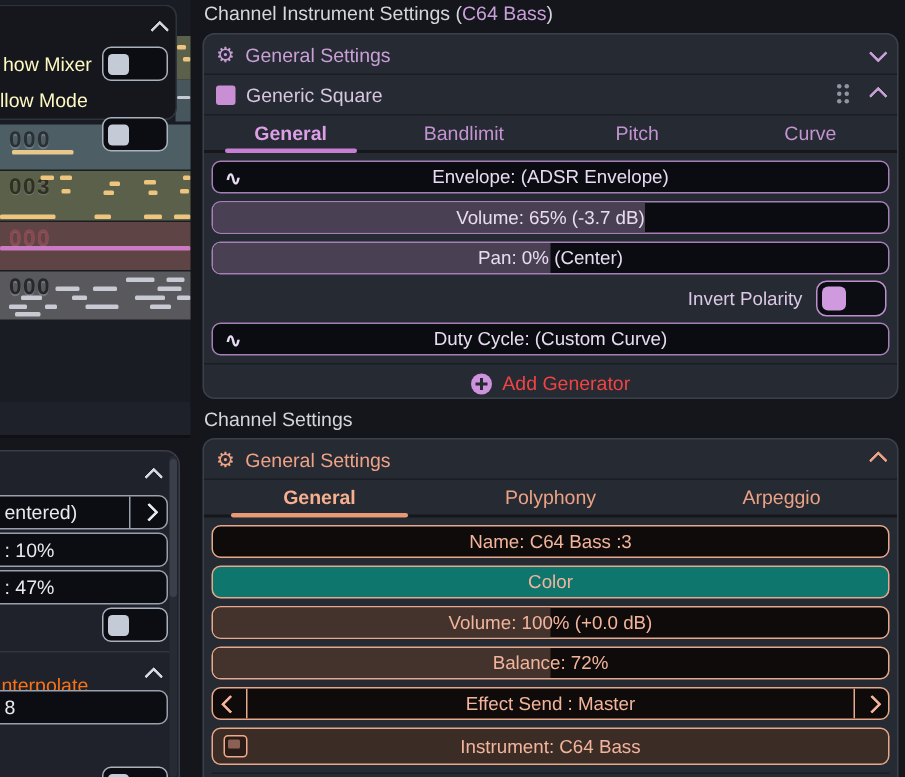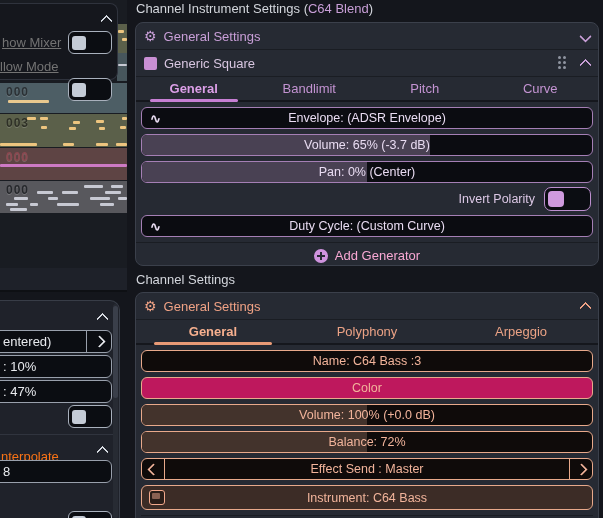--- a/index.html
+++ b/index.html
@@ -25,27 +25,27 @@
   .toggle.pink{width:45px;height:22px;border:1.5px solid #bd8fcf;border-radius:7px;}
   .toggle.pink .knob{width:16px;height:16px;background:#cf9ade;border-radius:4px;}
 
   
   .dots{display:grid;grid-template-columns:repeat(2,5px);grid-auto-rows:5px;}
   .dots i{width:3px;height:3px;border-radius:50%;background:#8f95a1;}
 
   
   #playlist{left:0;top:0;width:127px;height:268px;background:#191c22;border-bottom:3px solid #0b0c10;}
   .pat{position:absolute;left:0;width:127px;overflow:hidden;}
-  .pat .pat-label{position:absolute;left:6px;top:2px;font-size:12px;font-weight:bold;letter-spacing:1px;text-shadow:0 1px 0 rgba(255,255,255,.18);}
+  .pat .pat-label{position:absolute;left:6px;top:2px;font-size:15px;font-weight:bold;letter-spacing:1px;text-shadow:0 1px 0 rgba(255,255,255,.18);}
   .dash{position:absolute;border-radius:1px;}
   #hstrip{left:0;top:268px;width:127px;height:22px;background:#1e2129;border-bottom:2px solid #0e1014;}
 
   
   #popup{left:0;top:3px;width:117px;height:75px;background:#15171d;border:1px solid #2f333d;border-left:none;border-radius:0 8px 8px 0;color:#e6e9ee;}
-  #popup .plabel{position:absolute;font-size:13px;color:#737373;text-decoration:underline;}
+  #popup .plabel{position:absolute;font-size:13px;color:#fef9c3;}
 
   
   #ltool{left:0;top:300px;width:119px;height:300px;background:#1f222a;border:1px solid #383d47;border-left:none;border-bottom:none;border-radius:0 10px 0 0;}
   .lrow{position:absolute;left:-30px;width:142px;height:23px;background:#0b0d12;border:1.4px solid #99a0ac;border-radius:6px;color:#e8eaee;font-size:13px;display:flex;align-items:center;box-sizing:border-box;}
   .lrow .ltxt{padding-left:32px;white-space:nowrap;}
   .lrow .rsec{margin-left:auto;width:24px;align-self:stretch;border-left:1.4px solid #99a0ac;display:flex;align-items:center;justify-content:center;color:#e8eaee;}
   .bare{position:absolute;display:flex;align-items:center;font-size:13px;color:#f97316;margin-top:40px;}
   #lscroll{left:113px;top:304px;width:5px;height:214px;background:#272b33;border-radius:3px;}
   #lthumb{left:113px;top:306px;width:5px;height:92px;background:#3a3f4a;border-radius:3px;}
 
@@ -72,25 +72,25 @@
 
   .btnarea{padding:5px 5px 0 5px;}
   .rbtn{position:relative;height:22px;margin-bottom:5px;border-radius:6px;box-sizing:border-box;display:flex;align-items:center;justify-content:center;overflow:hidden;}
   .rbtn .fill{position:absolute;left:0;top:0;bottom:0;}
   .rbtn .btxt{position:relative;font-size:12.5px;white-space:nowrap;text-align:right;}
   .rbtn .licon{position:absolute;left:8px;font-size:13px;font-weight:bold;}
   .rbtn.pinkb{border:1.3px solid #a57fb5;background:#0b0c11;color:#e9dcf2;}
   .rbtn.pinkb .fill{background:#494153;}
   .rbtn.orangeb{border:1.3px solid #e8a98b;background:#0f0b0a;color:#f2b49b;}
   .rbtn.orangeb .fill{background:#43332c;}
-  .rbtn.colorbg{background:#be185d;}
+  .rbtn.colorbg{background:#0f766e;}
   .rbtn.instbg{background:#3c2c26;height:25px;}
   .plainrow{height:22px;margin-bottom:5px;display:flex;align-items:center;justify-content:flex-end;gap:9px;padding-right:2px;}
   .plainrow .ilabel{font-size:12.5px;color:#dcc8e6;}
-  .footer{border-top:1px solid #1a1d23;height:25px;display:flex;align-items:center;justify-content:center;gap:7px;color:#f9a8d4;font-size:13px;}
+  .footer{border-top:1px solid #1a1d23;height:25px;display:flex;align-items:center;justify-content:center;gap:7px;color:#ef4444;font-size:13px;}
   .plus{width:14px;height:14px;border-radius:50%;background:#cf93de;position:relative;}
   .plus::before,.plus::after{content:"";position:absolute;background:#262a33;}
   .plus::before{left:3px;right:3px;top:6px;height:2px;}
   .plus::after{top:3px;bottom:3px;left:6px;width:2px;}
   .effrow{display:flex;}
   .effrow .esec{width:22px;align-self:stretch;display:flex;align-items:center;justify-content:center;}
   .effrow .esec.l{border-right:1.3px solid #e8a98b;}
   .effrow .esec.r{border-left:1.3px solid #e8a98b;}
   .effrow .ecenter{flex:1;display:flex;align-items:center;justify-content:center;}
   .insticon{position:absolute;left:7px;width:14px;height:13px;border:1.5px solid #f2a98c;border-radius:3px;background:#2a1d18;}
@@ -191,21 +191,21 @@
 </div>
 <span class="bare" style="left:20px;top:492px;">Snap X</span>
 <div class="toggle light abs" style="left:68px;top:488px;">
     <span class="knob"></span>
   </div>
 
 <div id="lscroll" class="abs"></div>
 <div id="lthumb" class="abs"></div>
 
 <div class="rtitle" style="top:1px;">
-  <span>Channel Instrument Settings (</span><span class="pinkc">C64 Blend</span><span>)</span>
+  <span>Channel Instrument Settings (</span><span class="pinkc">C64 Bass</span><span>)</span>
 </div>
 
 <div class="rpanel" style="top:22px;height:244px;">
   <div class="hdr">
     <span class="glyph pinkc">⚙</span>
     <span class="htext pinkc">General Settings</span>
     <span class="spacer"></span>
     <span class="pinkc"><i class="chev down"></i></span>
   </div>
   <div class="hdr">

